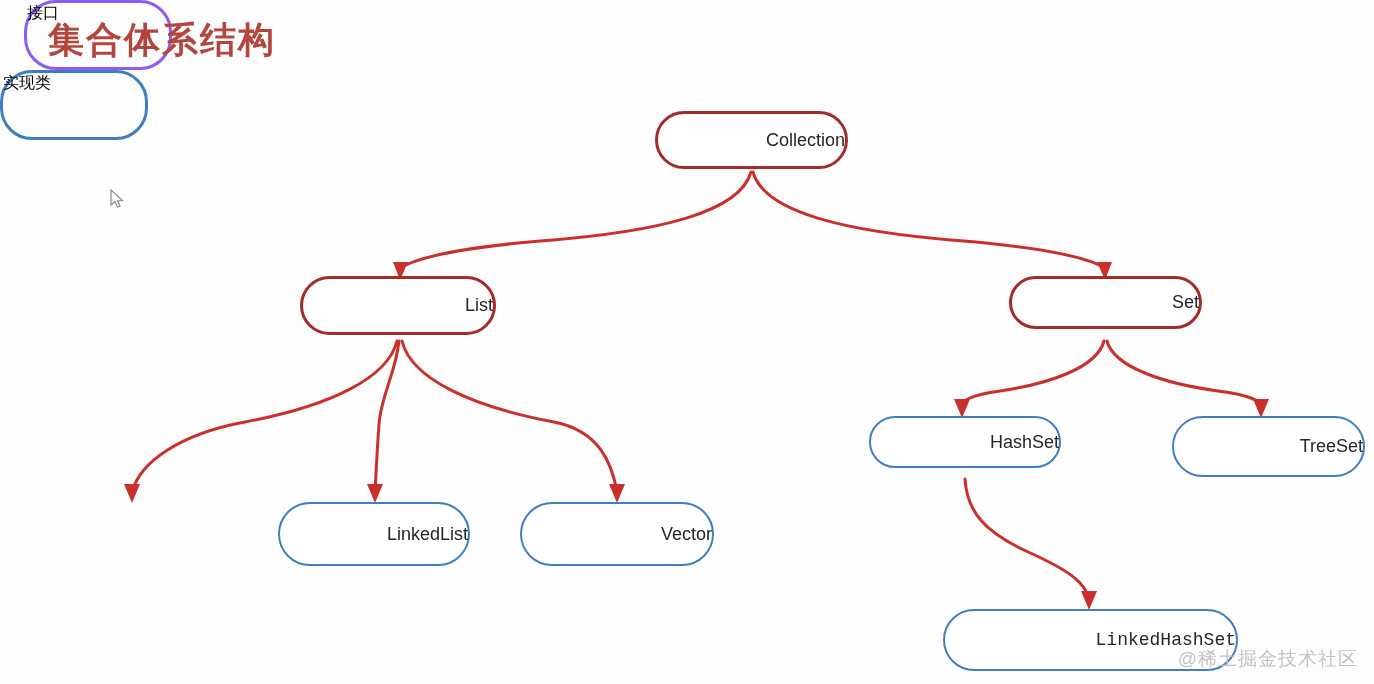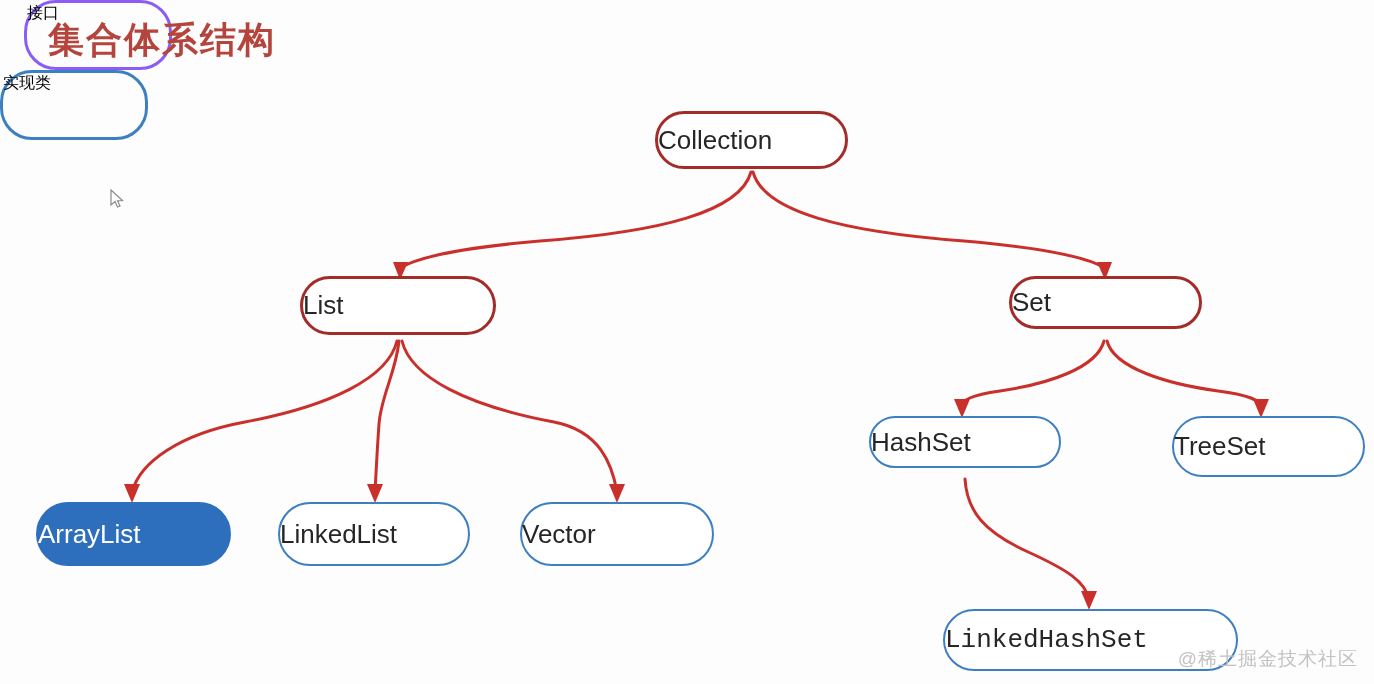--- a/index.html
+++ b/index.html
@@ -44,24 +44,24 @@
     height: 64px;
     border: 3px solid #3d7fc1;
     border-radius: 32px;
   }
 
   
   .node {
     position: absolute;
     display: flex;
     align-items: center;
-    justify-content: flex-start;
+    justify-content: flex-end;
     box-sizing: border-box;
     background: #ffffff;
-    font-size: 26px;
+    font-size: 18px;
     color: #262626;
     white-space: nowrap;
     z-index: 3;
   }
   .node.interface {
     border: 3px solid #a32c28;
   }
   .node.impl {
     border: 2.5px solid #3d7fc1;
   }
@@ -189,23 +189,20 @@
   </div>
 
   <div class="node interface" id="node-list">
     <span>List</span>
   </div>
 
   <div class="node interface" id="node-set">
     <span>Set</span>
   </div>
 
-  <div class="node impl selected" id="node-arraylist">
-    <span>ArrayList</span>
-  </div>
 
   <div class="node impl" id="node-linkedlist">
     <span>LinkedList</span>
   </div>
 
   <div class="node impl" id="node-vector">
     <span>Vector</span>
   </div>
 
   <div class="node impl" id="node-hashset">

